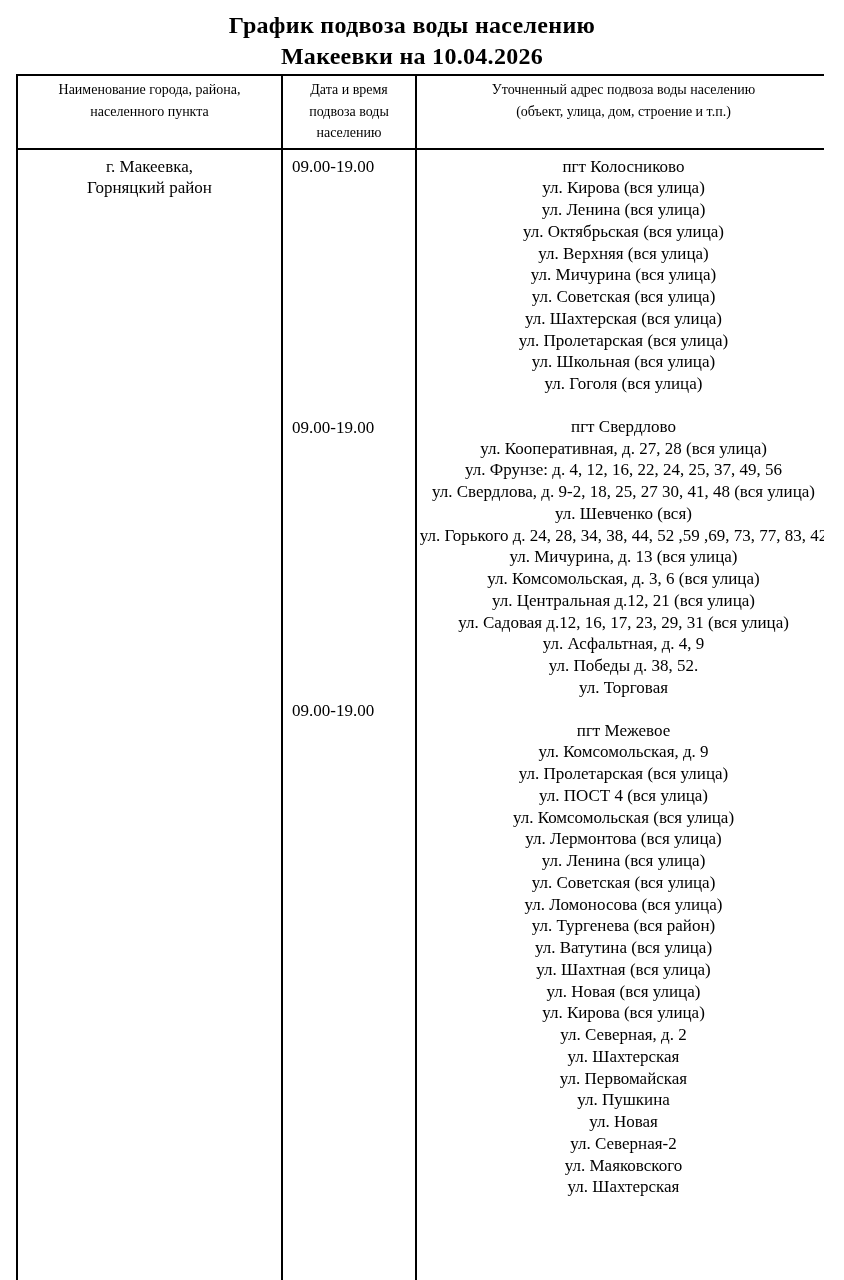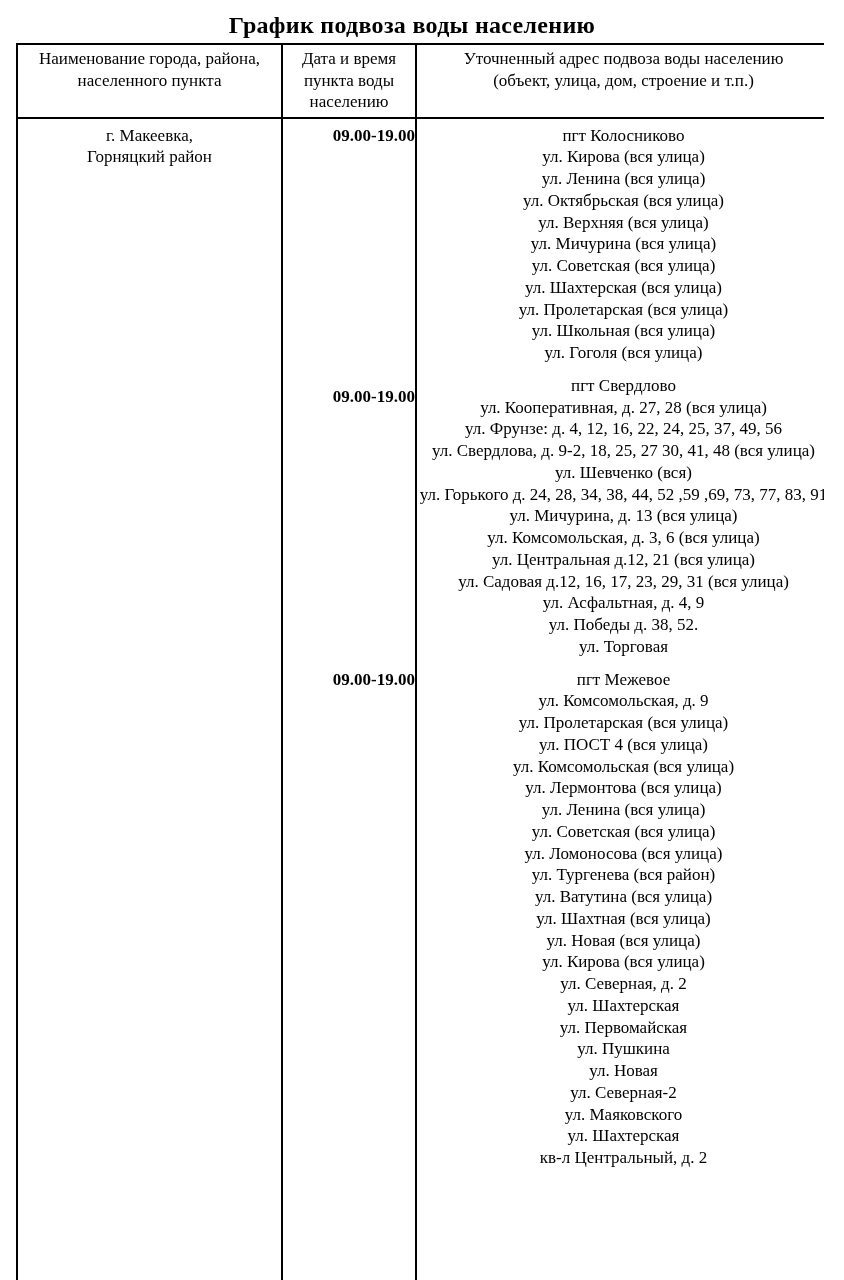--- a/index.html
+++ b/index.html
@@ -31,21 +31,21 @@
     flex-direction: column;
   }
   .thead {
     display: grid;
     grid-template-columns: 265px 134px 1fr;
     border-bottom: 2px solid #000000;
   }
   .thead .hcell {
     padding: 3px 6px 4px 6px;
     text-align: center;
-    font-size: 17px;
+    font-size: 14px;
     line-height: 21.5px;
   }
   .hcell.c1, .hcell.c2 { border-right: 2px solid #000000; }
   .tbody {
     flex: 1;
     display: grid;
     grid-template-columns: 265px 134px 1fr;
     font-size: 17px;
     line-height: 21.75px;
   }
@@ -59,43 +59,43 @@
     border-right: 2px solid #000000;
     position: relative;
   }
   .bcell.c3 {
     position: relative;
     text-align: center;
     padding: 6px 2px 0 2px;
   }
   .time {
     position: absolute;
-    left: 17px;
+    left: 9px;
     right: 0;
-    text-align: right;
+    text-align: left;
     white-space: nowrap;
-    font-weight: bold;
   }
-  .block + .block { margin-top: 11px; }
+  .block + .block { margin-top: 21px; }
   .settlement, .street { text-align: center; }
 </style>
 </head>
 <body>
 
 <div class="page">
 
   <div class="doc-title">
     <div>График подвоза воды населению</div>
+    <div>Макеевки на 10.04.2026</div>
   </div>
 
   <div class="water-table">
 
     <div class="thead">
       <div class="hcell c1">Наименование города, района, населенного пункта</div>
-      <div class="hcell c2">Дата и время пункта воды населению</div>
+      <div class="hcell c2">Дата и время подвоза воды населению</div>
       <div class="hcell c3">
         <div>Уточненный адрес подвоза воды населению</div>
         <div>(объект, улица, дом, строение и т.п.)</div>
       </div>
     </div>
 
     <div class="tbody">
       <div class="bcell c1">
         <div>г. Макеевка,</div>
         <div>Горняцкий район</div>
@@ -118,21 +118,21 @@
             <div class="street">ул. Пролетарская (вся улица)</div>
             <div class="street">ул. Школьная (вся улица)</div>
             <div class="street">ул. Гоголя (вся улица)</div>
           </div>
           <div class="block">
             <div class="settlement">пгт Свердлово</div>
             <div class="street">ул. Кооперативная, д. 27, 28 (вся улица)</div>
             <div class="street">ул. Фрунзе: д. 4, 12, 16, 22, 24, 25, 37, 49, 56</div>
             <div class="street">ул. Свердлова, д. 9-2, 18, 25, 27 30, 41, 48 (вся улица)</div>
             <div class="street">ул. Шевченко (вся)</div>
-            <div class="street">ул. Горького д. 24, 28, 34, 38, 44, 52 ,59 ,69, 73, 77, 83, 91</div>
+            <div class="street">ул. Горького д. 24, 28, 34, 38, 44, 52 ,59 ,69, 73, 77, 83, 42</div>
             <div class="street">ул. Мичурина, д. 13 (вся улица)</div>
             <div class="street">ул. Комсомольская, д. 3, 6 (вся улица)</div>
             <div class="street">ул. Центральная д.12, 21 (вся улица)</div>
             <div class="street">ул. Садовая д.12, 16, 17, 23, 29, 31 (вся улица)</div>
             <div class="street">ул. Асфальтная, д. 4, 9</div>
             <div class="street">ул. Победы д. 38, 52.</div>
             <div class="street">ул. Торговая</div>
           </div>
           <div class="block">
             <div class="settlement">пгт Межевое</div>
@@ -150,20 +150,19 @@
             <div class="street">ул. Новая (вся улица)</div>
             <div class="street">ул. Кирова (вся улица)</div>
             <div class="street">ул. Северная, д. 2</div>
             <div class="street">ул. Шахтерская</div>
             <div class="street">ул. Первомайская</div>
             <div class="street">ул. Пушкина</div>
             <div class="street">ул. Новая</div>
             <div class="street">ул. Северная-2</div>
             <div class="street">ул. Маяковского</div>
             <div class="street">ул. Шахтерская</div>
-            <div class="street">кв-л Центральный, д. 2</div>
           </div>
         </div>
     </div>
 
   </div>
 
 </div>
 
 </body></html>

